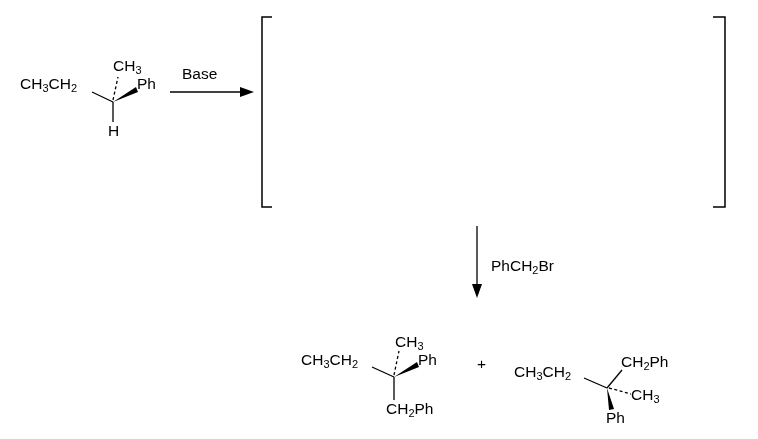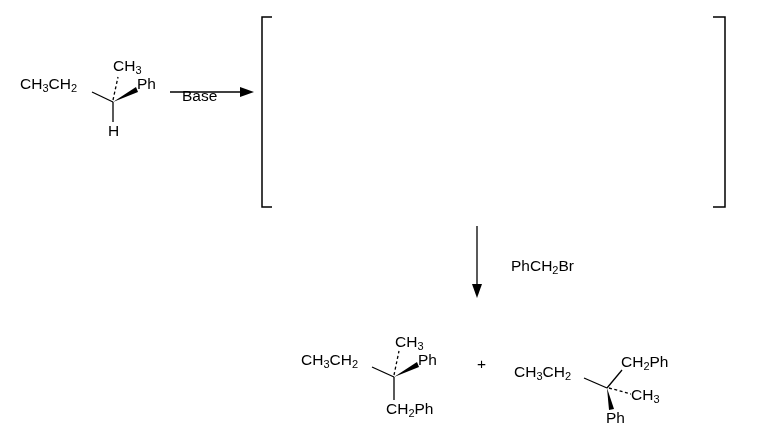--- a/index.html
+++ b/index.html
@@ -49,23 +49,23 @@
     <line x1="609" y1="388" x2="631" y2="394" stroke-dasharray="3,2.5"></line>
   </g>
   <polygon points="607,388 609,410 614,409" fill="#000"></polygon>
 </svg>
 
 <div class="lbl" style="left:20px; top:76px;"><span>CH</span><sub>3</sub><span>CH</span><sub>2</sub></div>
 <div class="lbl" style="left:113px; top:58px;"><span>CH</span><sub>3</sub></div>
 <div class="lbl" style="left:137px; top:76px;">Ph</div>
 <div class="lbl" style="left:108px; top:123px;">H</div>
 
-<div class="reagent" style="left:182px; top:66px;margin-top:22px;">Base</div>
+<div class="reagent" style="left:182px; top:66px;">Base</div>
 
-<div class="reagent" style="left:511px; top:258px;"><span>PhCH</span><sub>2</sub><span>Br</span></div>
+<div class="reagent" style="left:491px; top:258px;"><span>PhCH</span><sub>2</sub><span>Br</span></div>
 
 <div class="lbl" style="left:301px; top:352px;"><span>CH</span><sub>3</sub><span>CH</span><sub>2</sub></div>
 <div class="lbl" style="left:395px; top:334px;"><span>CH</span><sub>3</sub></div>
 <div class="lbl" style="left:418px; top:352px;">Ph</div>
 <div class="lbl" style="left:386px; top:401px;"><span>CH</span><sub>2</sub><span>Ph</span></div>
 
 <div class="lbl" style="left:477px; top:356px;">+</div>
 
 <div class="lbl" style="left:514px; top:364px;"><span>CH</span><sub>3</sub><span>CH</span><sub>2</sub></div>
 <div class="lbl" style="left:621px; top:354px;"><span>CH</span><sub>2</sub><span>Ph</span></div>

